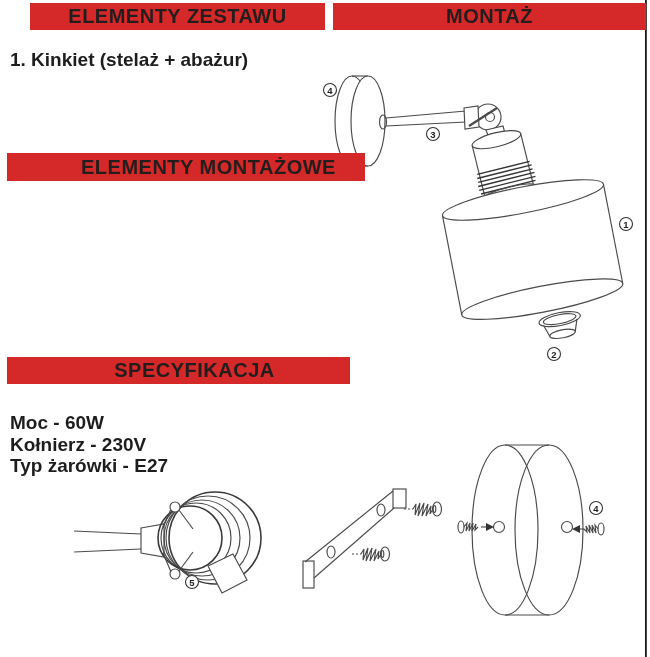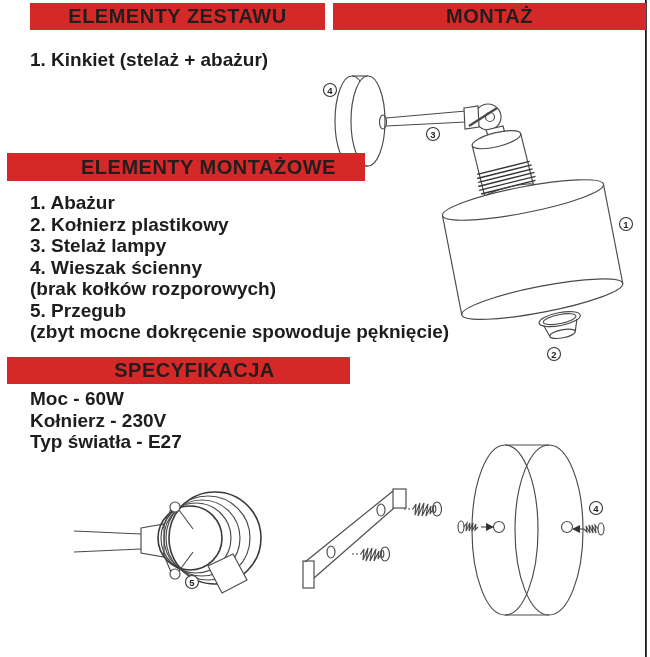--- a/index.html
+++ b/index.html
@@ -1,20 +1,20 @@
 <!DOCTYPE html>
 <html><head>
 <meta charset="utf-8">
 <style>
   html,body{margin:0;padding:0;background:#fff;}
   #page{position:relative;width:650px;height:657px;background:#ffffff;overflow:hidden;
         font-family:"Liberation Sans",sans-serif;color:#1d1d1d;}
   .bar{position:absolute;height:27px;background:#d52828;display:flex;align-items:center;justify-content:center;
        font-weight:700;font-size:20px;letter-spacing:0.5px;color:#241d1d;}
-  .bodytext{position:absolute;font-size:19px;font-weight:700;line-height:21.5px;color:#1d1d1d;white-space:nowrap;margin-left:20px;}
+  .bodytext{position:absolute;font-size:19px;font-weight:700;line-height:21.5px;color:#1d1d1d;white-space:nowrap;}
   #diagram-layer{position:absolute;left:0;top:0;width:650px;height:657px;}
   svg .ln{stroke:#4a4a4a;stroke-width:1.15;fill:none;}
   svg .lnw{stroke:#4a4a4a;stroke-width:1.15;fill:#ffffff;}
   svg .thick{stroke:#3a3a3a;stroke-width:1.6;fill:none;}
   svg .thread{stroke:#333;stroke-width:1.35;fill:none;}
   svg .lbl-circle{fill:#ffffff;stroke:#333;stroke-width:1.1;}
   svg .lbl-text{font-family:"Liberation Sans",sans-serif;font-size:9.5px;font-weight:700;fill:#222;text-anchor:middle;}
   svg .arrowhead{fill:#333;stroke:none;}
 </style>
 </head>
@@ -172,31 +172,22 @@
   </svg>
 
   <div class="bar" style="left:333px;top:3px;width:313px;">MONTAŻ</div>
 
   <div class="bar" style="left:30px;top:3px;width:295px;">ELEMENTY ZESTAWU</div>
 
   <div class="bodytext" style="left:10px;top:49px;">1. Kinkiet (stelaż + abażur)</div>
 
   <div class="bar" style="left:7px;top:153px;width:313px;height:28px;padding-left:45px;">ELEMENTY MONTAŻOWE</div>
 
-  <div class="bodytext" style="left:10px;top:192px;">
-    <div>1. Abażur</div>
-    <div>2. Kołnierz plastikowy</div>
-    <div>3. Stelaż lampy</div>
-    <div>4. Wieszak ścienny</div>
-    <div>(brak kołków rozporowych)</div>
-    <div>5. Przegub</div>
-    <div>(zbyt mocne dokręcenie spowoduje pęknięcie)</div>
-  </div>
 
   <div class="bar" style="left:7px;top:357px;width:311px;padding-left:32px;">SPECYFIKACJA</div>
 
-  <div class="bodytext" style="left:10px;top:388px;">
+  <div class="bodytext" style="left:10px;top:412px;">
     <div>Moc - 60W</div>
     <div>Kołnierz - 230V</div>
-    <div>Typ światła - E27</div>
+    <div>Typ żarówki - E27</div>
   </div>
 
 </div>
 
 </body></html>

